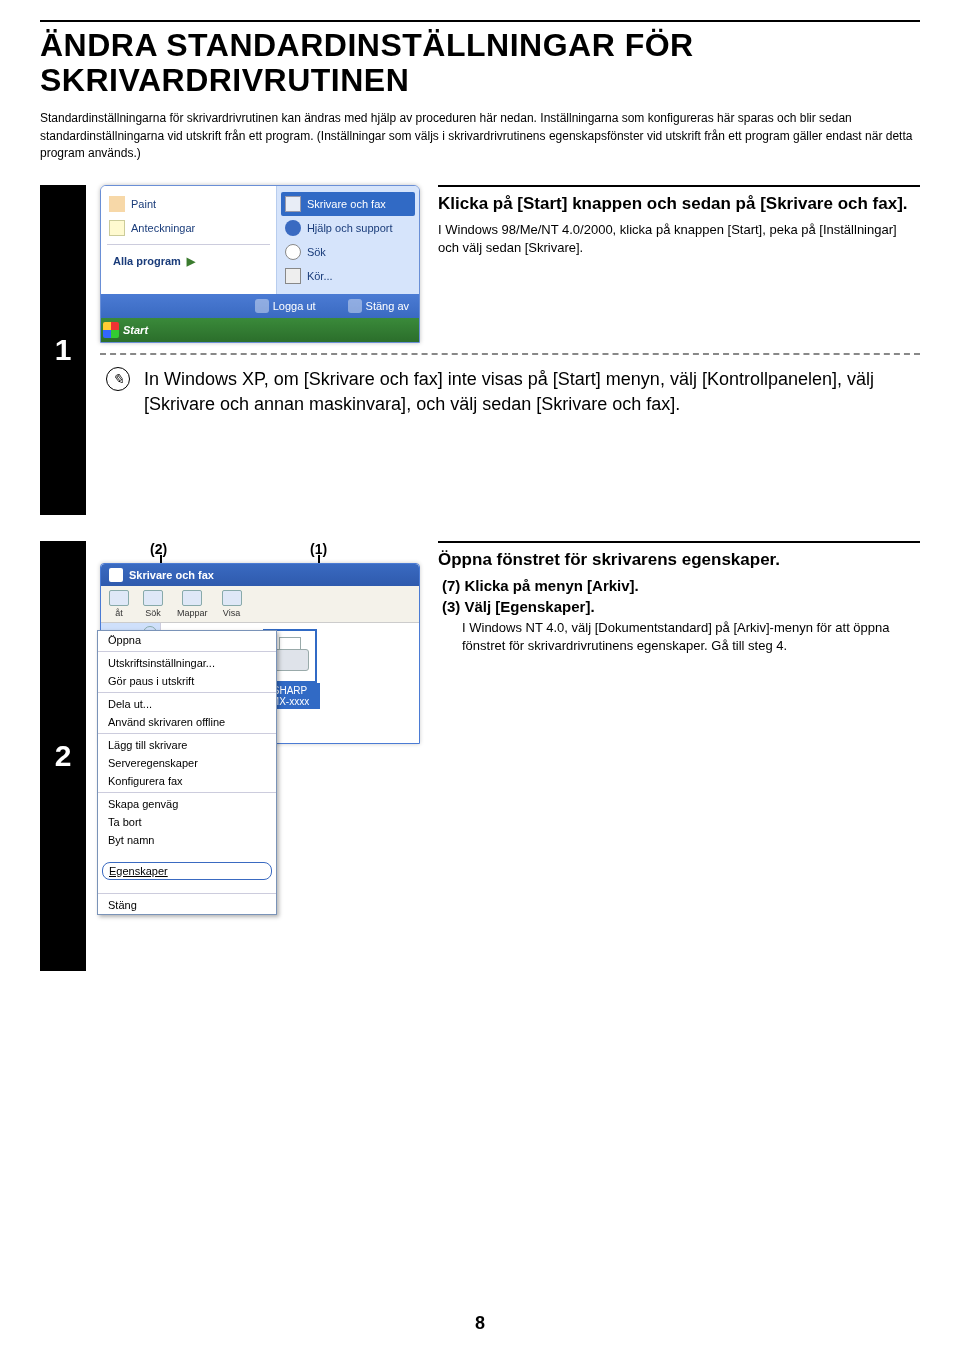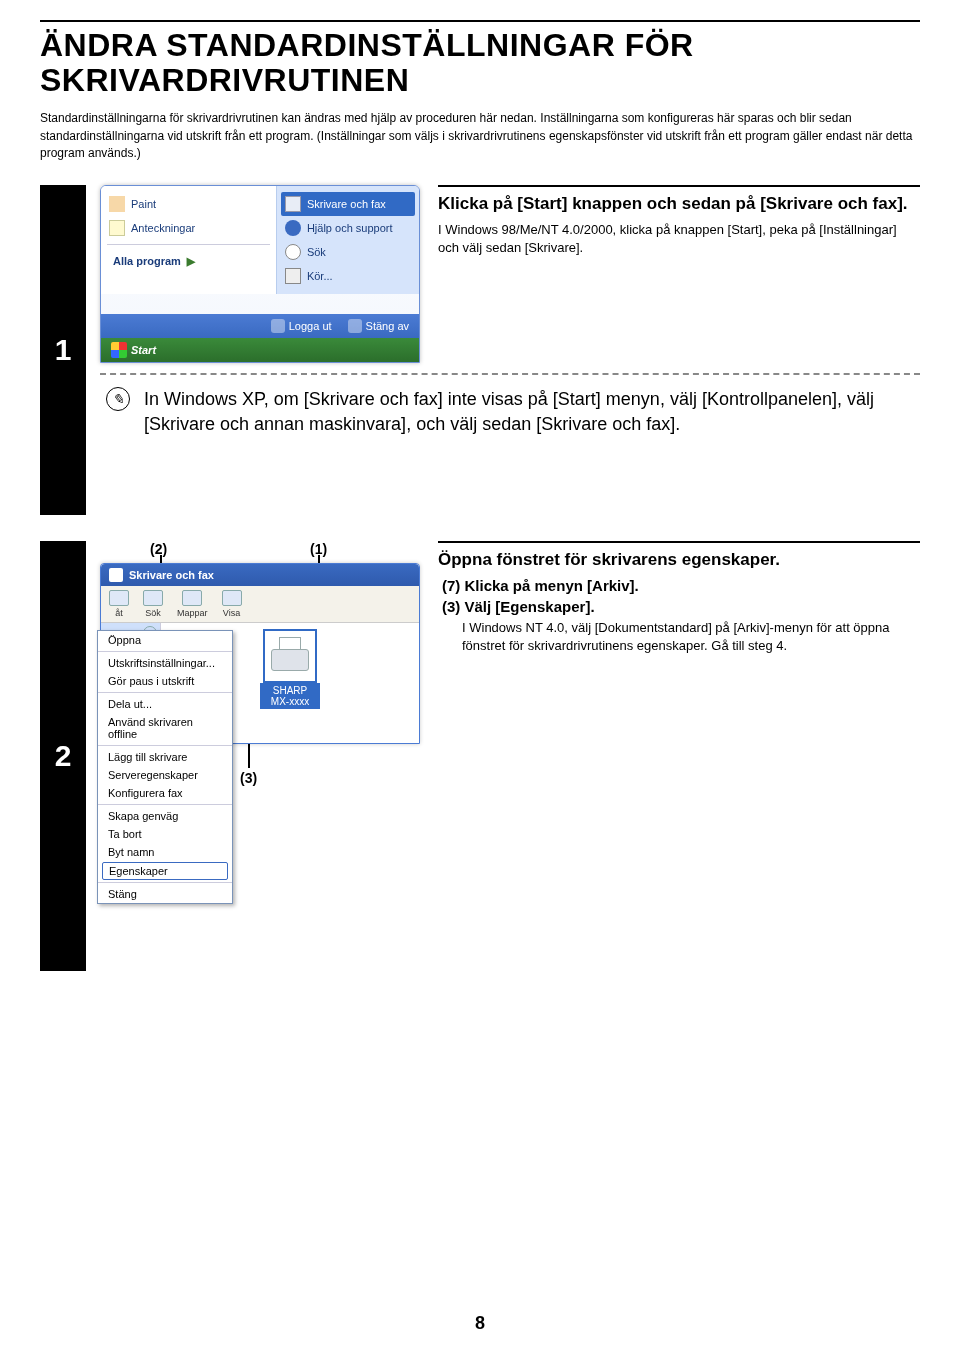--- a/index.html
+++ b/index.html
@@ -85,28 +85,28 @@
   .sm-left { width: 55%; background: #fff; padding: 6px 4px; }
   .sm-right { width: 45%; background: #d6e4fb; padding: 6px 4px; border-left: 1px solid #b8cdee; }
   .sm-item { display:flex; align-items:center; gap:6px; padding:4px 4px; color:#1a3c7a; }
   .sm-item.sel { background:#316ac5; color:#fff; border-radius:2px; }
   .sm-ico { width:16px; height:16px; display:inline-block; flex-shrink:0; }
   .sm-sep { border-top:1px solid #ccd; margin:4px 2px; }
   .sm-allprog { display:flex; align-items:center; gap:6px; padding:6px 8px; color:#1a3c7a; font-weight:bold;}
   .sm-allprog .chev { color:#3a7b2e; }
   .sm-foot {
     background: linear-gradient(#4b7bd4,#3a6ac1);
-    padding: 5px 10px; display:flex; gap:16px; justify-content:flex-end;
-    color:#fff; font-size:11px;margin-top:20px;
+    padding: 5px 10px; display:flex; gap:32px; justify-content:flex-end;
+    color:#fff; font-size:11px;
   }
   .sm-foot span { display:flex; align-items:center; gap:4px; }
   .sm-foot .ic { width:14px; height:14px; background:rgba(255,255,255,.4); border-radius:3px; display:inline-block;}
   .taskbar {
     background: linear-gradient(#3a8a3a,#2b6e2b);
-    color:#fff; padding:4px 10px; font-weight:bold; font-style:italic;
+    color:#fff; padding:4px 2px; font-weight:bold; font-style:italic;
     display:flex; align-items:center; gap:4px;
   }
   .taskbar .winlogo { width:16px; height:16px; background: conic-gradient(#e33 0 25%, #3c3 0 50%, #36f 0 75%, #fc3 0); border-radius:2px; }
 
   
   .pwwrap { width: 320px; position: relative; padding-top: 22px; }
   .callout { position:absolute; font-weight:bold; font-size:14px; }
   .c2 { top:0; left:50px; }
   .c1 { top:0; left:210px; }
   .co-line { position:absolute; background:#000; }
@@ -141,26 +141,26 @@
   .printer-ico {
     width:46px; height:46px; margin:0 auto 4px; position:relative;
   }
   .printer-ico .body { position:absolute; left:4px; top:16px; width:38px; height:22px; background:#dfe3ea; border:1px solid #9aa; border-radius:3px;}
   .printer-ico .paper { position:absolute; left:12px; top:4px; width:22px; height:16px; background:#fff; border:1px solid #9aa;}
   .printer-ico.sel { outline:2px solid #316ac5; outline-offset:2px; }
   .printer-label { text-align:center; font-size:10px; background:#316ac5; color:#fff; padding:2px 4px; width:60px; margin:0 auto;}
 
   .ctx {
     position:absolute; left:-4px; top:66px;
-    width:136px; background:#fff; border:1px solid #7a93b8; box-shadow:2px 2px 4px rgba(0,0,0,.3);
+    width:180px; background:#fff; border:1px solid #7a93b8; box-shadow:2px 2px 4px rgba(0,0,0,.3);
     z-index:5;
   }
   .ctx div { padding:3px 10px; font-size:11px; }
   .ctx .csp { border-top:1px solid #ccd; margin:2px 0; padding:0; }
-  .ctx .sel { border:1px solid #3a6ac1; border-radius:2px; margin:1px 4px; padding:2px 6px; }
+  .ctx .sel { border:1px solid #3a6ac1; border-radius:8px; margin:13px 4px; padding:2px 6px;text-decoration:underline; }
 
   
   .ic-printer { background:#e8edf6; border:1px solid #99a; }
   .ic-help { background:#3a6ac1; border-radius:50%; }
   .ic-search { background:#fff; border:1px solid #888; border-radius:50%; }
   .ic-run { background:#eee; border:1px solid #888; }
   .ic-paint { background:#f7d8a8; }
   .ic-note { background:#fffad0; border:1px solid #cc9; }
 
   .s1-numcol { min-height: 330px; }

